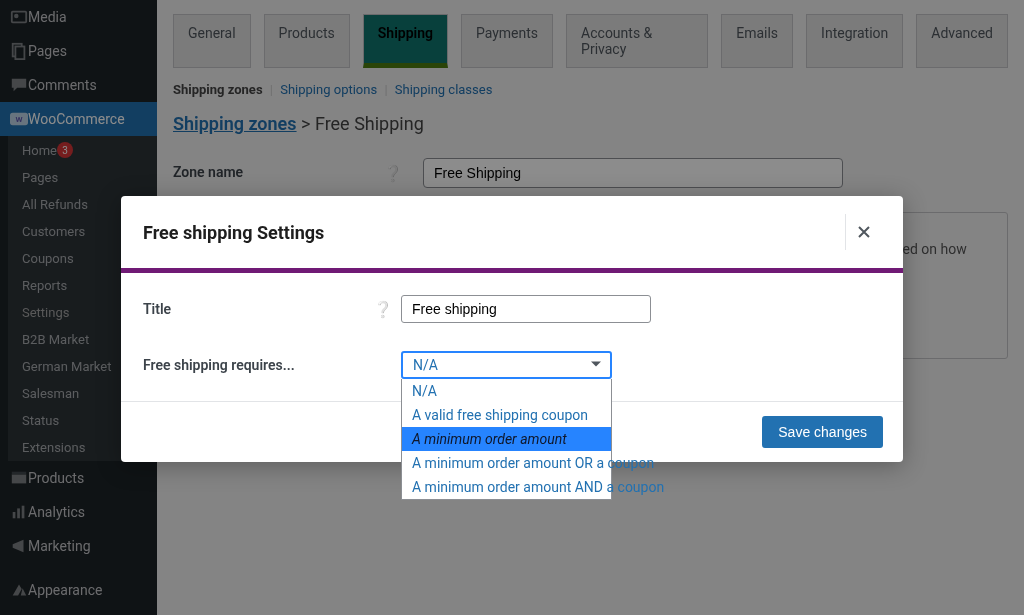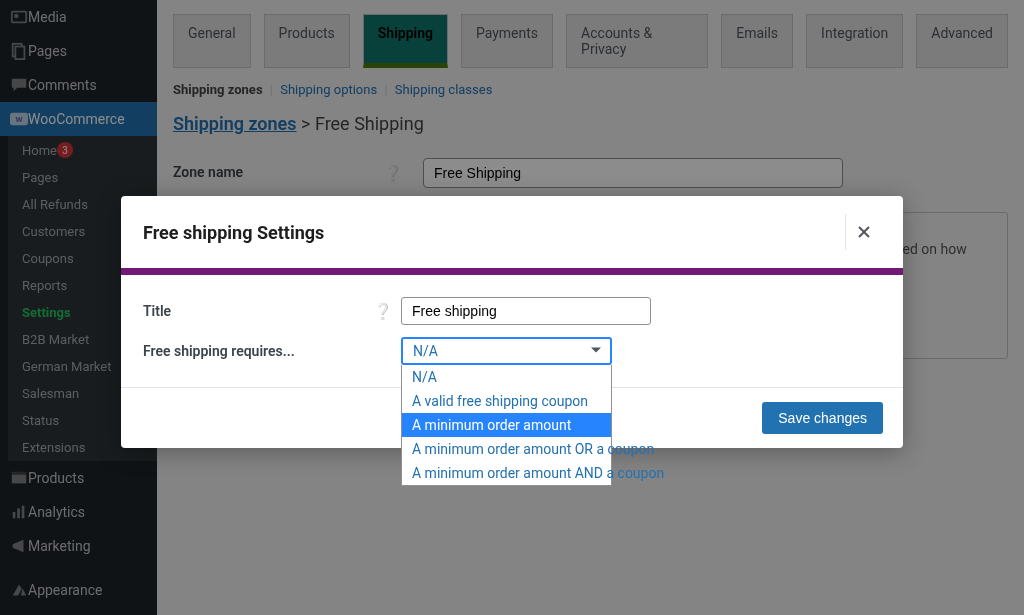--- a/index.html
+++ b/index.html
@@ -7,21 +7,21 @@
 
 
 .sidebar { position: absolute; left: 0; top: 0; width: 157px; height: 615px; background: #1d2327; color: #c3c4c7; font-size: 14px; }
 .sidebar ul { list-style: none; }
 .sidebar li { padding: 8px 10px; display: flex; align-items: center; cursor: pointer; text-align: right; }
 .sidebar li.selected { background: #2271b1; color: #fff; }
 .sidebar li.indicator { position: relative; }
 .sidebar li.indicator::after { content: ""; position: absolute; right: -7px; top: 50%; transform: translateY(-50%); border: 7px solid transparent; border-left-color: #2271b1; }
 .sidebar .sub { background: #2c3338; color: #a7aaad; font-size: 13px; margin-left: 8px; }
 .sidebar .sub li { padding: 6px 14px; }
-.sidebar .sub li.active { color: #22c55e; font-weight: 700; }
+.sidebar .sub li.active { color: #a3a3a3; font-weight: 400; }
 .sidebar .icon { width: 18px; height: 18px; display: inline-flex; align-items: center; justify-content: center; opacity: .7; }
 .badge-count { background:#d63638; color:#fff; font-size:10px; border-radius:50%; width:16px; height:16px; display:inline-flex; align-items:center; justify-content:center; }
 
 
 .main { position: absolute; left: 157px; top: 0; right: 0; bottom: 0; background: #f0f0f1; }
 .main-inner { padding: 14px 16px; }
 
 
 .tabs { display: flex; gap: 13px; margin-bottom: 14px; }
 .tab { background: #e0e0e0; color: #50575e; padding: 10px 14px; font-size: 14px; cursor: pointer; border:1px solid #c3c4c7; }
@@ -41,36 +41,36 @@
 .form-row .help { color:#646970; align-self:center; }
 .form-row input[type=text], .form-row textarea { border:1px solid #8c8f94; border-radius:4px; padding:6px 10px; font-size:14px; width:420px; }
 .methods-box { border:1px solid #c3c4c7; border-radius:3px; width:600px; padding:26px 22px; color:#555; font-size:14px; line-height:1.5; }
 .add-method-btn { margin-top:22px; border:1px solid #2271b1; color:#2271b1; background:#fff; padding:6px 12px; border-radius:4px; font-size:13px; cursor:pointer; }
 
 .save-page-btn { border:1px solid #c3c4c7; background:#f6f7f7; color:#a7aaad; padding:6px 14px; border-radius:3px; font-size:13px; }
 
 
 .overlay { position:absolute; inset:0; background:rgba(0,0,0,.45); }
 .modal { position:absolute; left:50%; top:196px; transform:translateX(-50%); width:782px; background:#fff; border-radius:4px; box-shadow:0 4px 24px rgba(0,0,0,.3); }
-.modal-header { display:flex; align-items:center; justify-content:space-between; padding:18px 22px; border-bottom:7px solid #701a75; }
+.modal-header { display:flex; align-items:center; justify-content:space-between; padding:18px 22px; border-bottom:5px solid #701a75; }
 .modal-header h2 { font-size:18px; color:#1e1e1e; }
 .modal-close { width:36px; height:36px; display:flex; align-items:center; justify-content:center; color:#50575e; cursor:pointer; border-left:1px solid #e2e4e7; }
 .modal-body { padding:22px; border-bottom:1px solid #e2e4e7; }
-.m-row { display:flex; align-items:center; margin-bottom:12px; }
+.m-row { display:flex; align-items:center; margin-bottom:28px; }
 .m-row:last-child { margin-bottom:0; }
 .m-row label { width:230px; font-weight:600; color:#3c434a; font-size:14px; }
 .m-row .help { color:#646970; margin-right:14px; width:14px; text-align:center; }
 .m-row input[type=text] { border:1px solid #8c8f94; border-radius:3px; padding:5px 10px; font-size:14px; width:250px; }
 
 .combo { position:relative; width:211px; }
 .combo-btn { border:2px solid #2684ff; border-radius:3px; padding:4px 26px 4px 10px; font-size:14px; color:#2271b1; width:100%; text-align:left; cursor:pointer; background:#fff; position:relative; }
 .combo-btn::after { content:""; position:absolute; right:9px; top:50%; transform:translateY(-35%); border:5px solid transparent; border-top-color:#50575e; }
 .combo-list { position:absolute; left:0; right:0; top:100%; background:#fff; border:1px solid #8c8f94; border-top:none; max-height:200px; overflow:visible; z-index:5; }
 .combo-list .opt { padding:4px 10px; font-size:14px; color:#2271b1; cursor:pointer; white-space:nowrap; }
-.combo-list .opt.highlight { background:#2684ff; color:#ffffff; }
+.combo-list .opt.highlight { background:#2684ff; color:#0f172a;font-style:italic; }
 
 .modal-footer { padding:14px 20px; display:flex; justify-content:flex-end; }
 .btn-primary { background:#2271b1; color:#fff; border:none; padding:8px 16px; border-radius:3px; font-size:14px; cursor:pointer; }
 
 svg { display:block; }
 </style>
 </head>
 <body>
 
 <nav class="sidebar">

